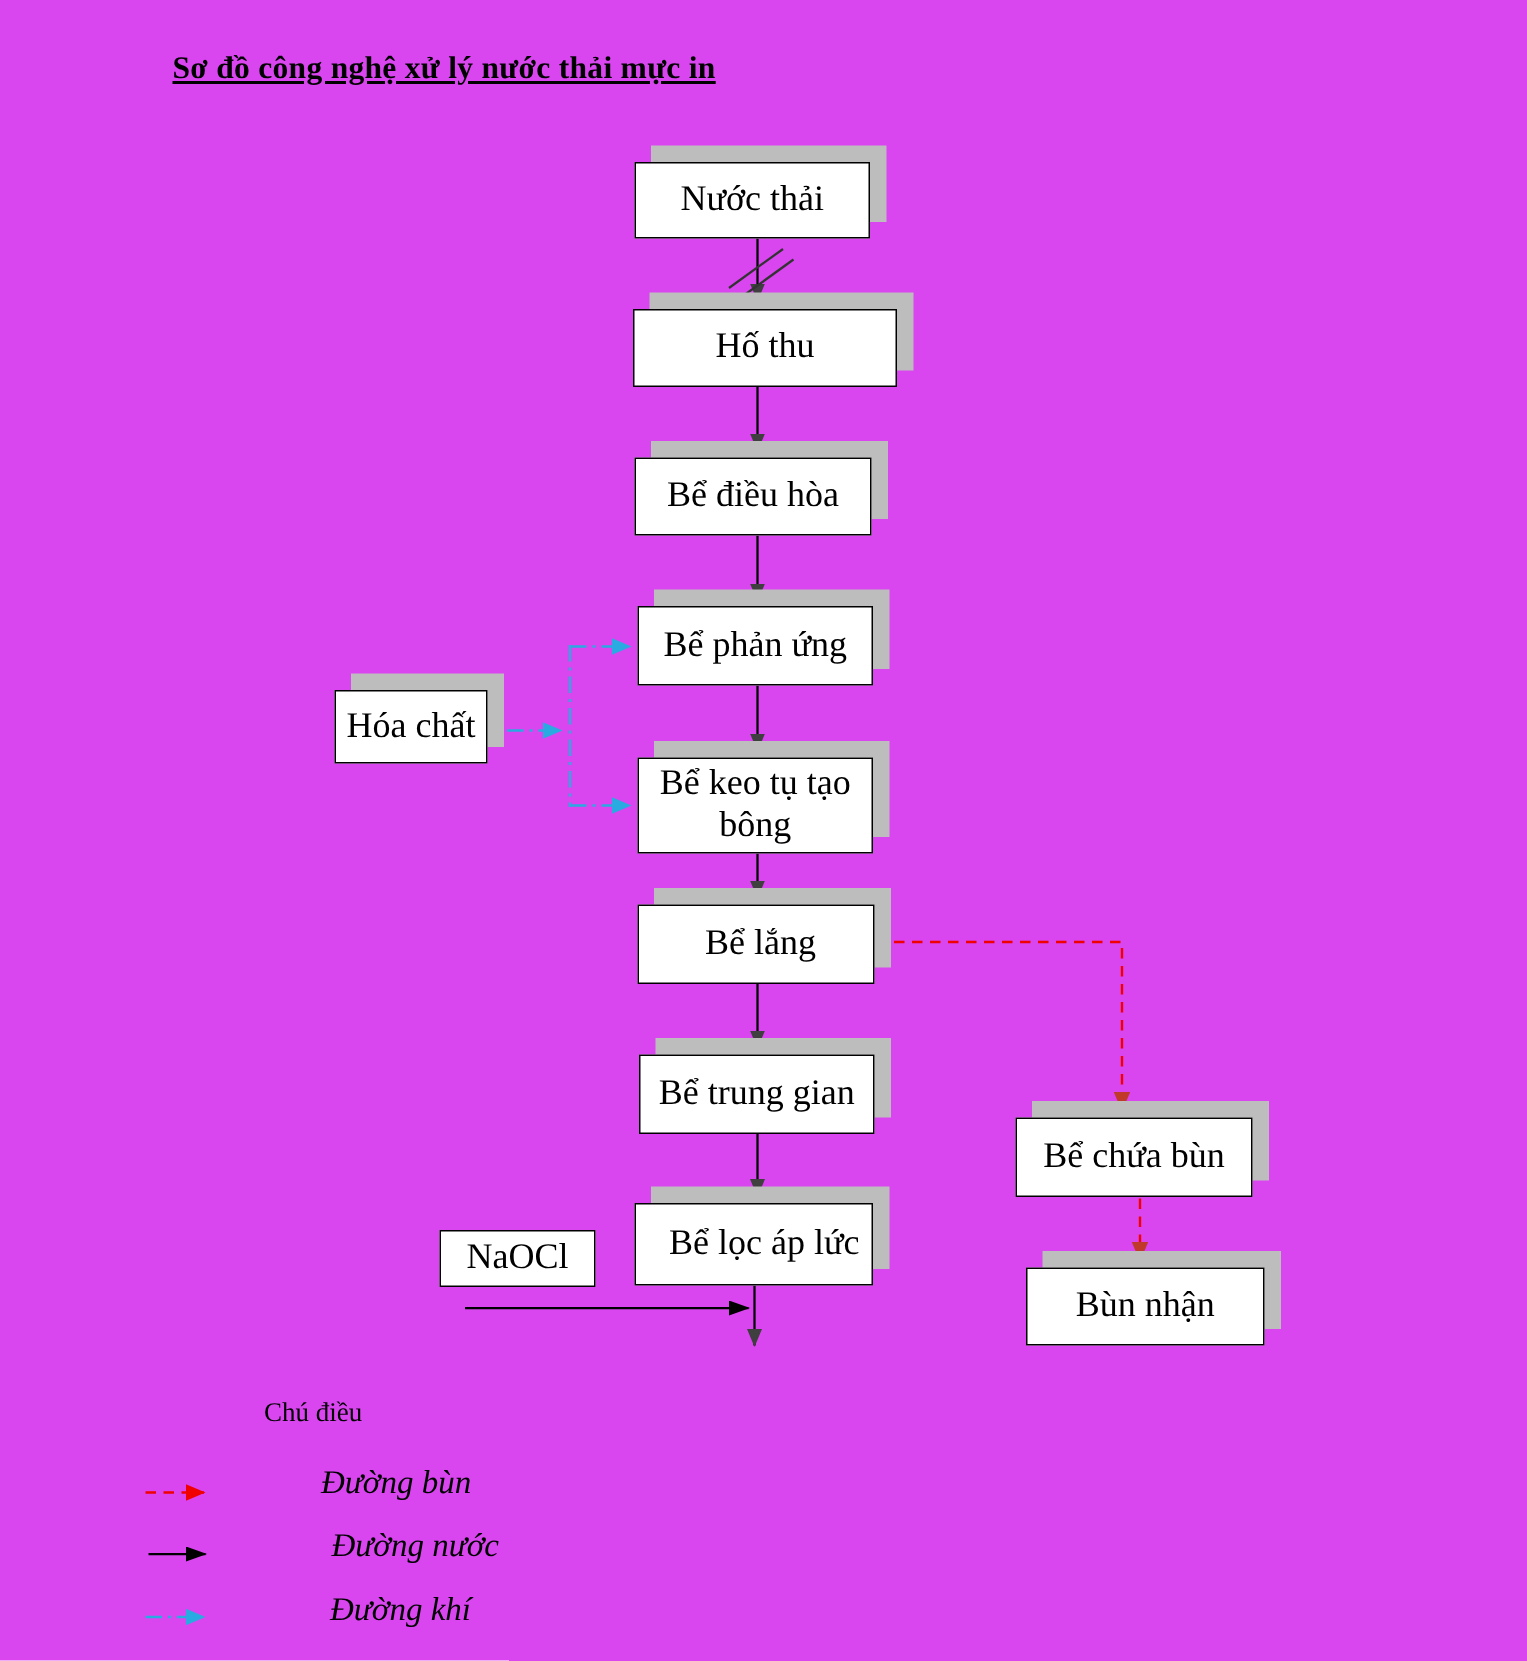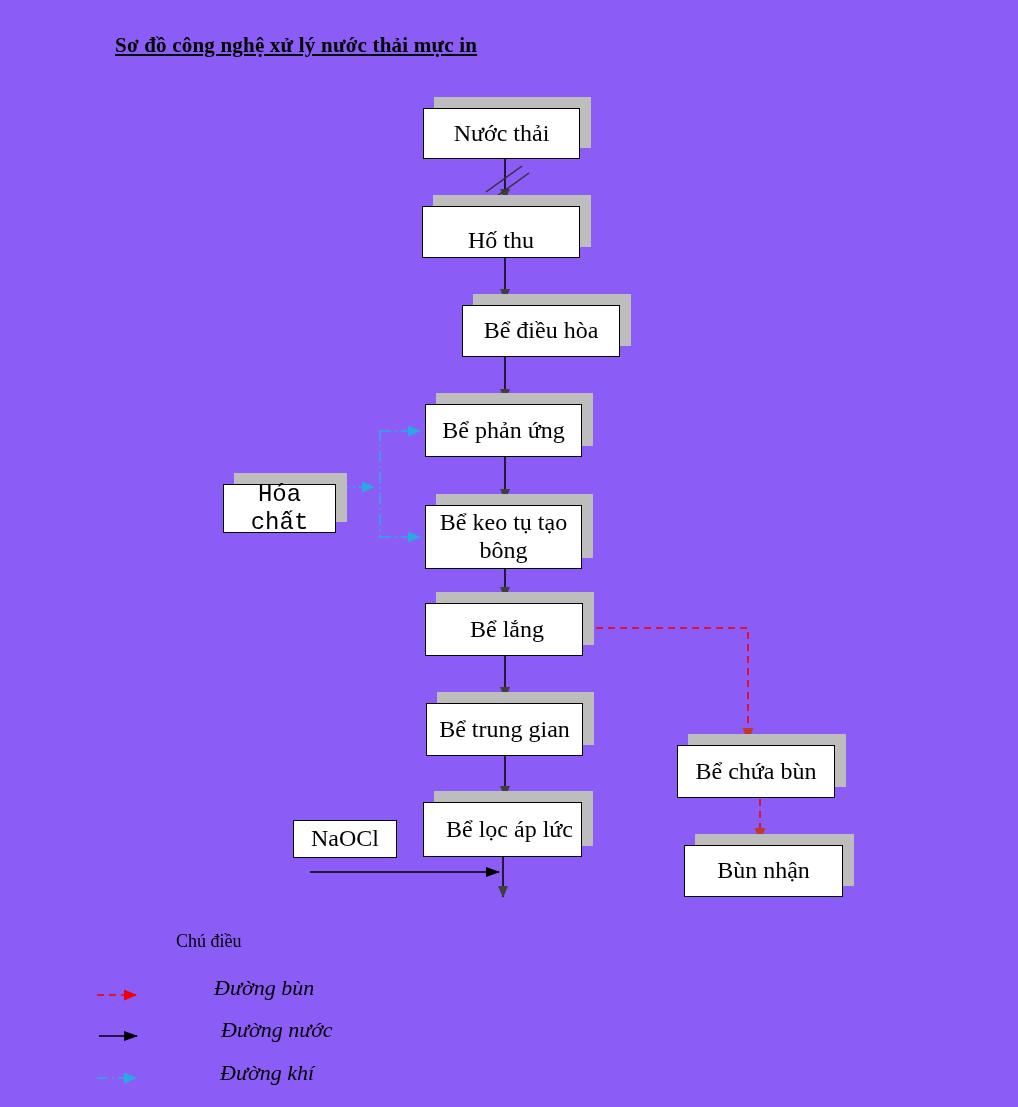--- a/index.html
+++ b/index.html
@@ -4,21 +4,21 @@
 <style>
   html, body {
     margin: 0;
     padding: 0;
     background: #ffffff;
   }
   .canvas {
     position: relative;
     width: 1018px;
     height: 1107px;
-    background: #8b5cf6;
+    background: #d946ef;
     font-family: "Liberation Serif", "DejaVu Serif", serif;
     overflow: hidden;
   }
   .title {
     position: absolute;
     left: 115px;
     top: 33px;
     margin: 0;
     font-size: 21px;
     font-weight: bold;
@@ -66,29 +66,29 @@
     color: #000;
     white-space: nowrap;
     font-style: italic;
   }
   #legend-label-sludge { left: 214px; top: 975px; }
   #legend-label-water  { left: 221px; top: 1017px; }
   #legend-label-air    { left: 220px; top: 1060px; }
 
   
   #n-nuoc-thai      { left: 423px; top: 108px; width: 157px; height: 51px; }
-  #n-ho-thu         { left: 422px; top: 206px; width: 158px; height: 52px; align-items: flex-end; }
-  #n-be-dieu-hoa    { left: 423px; top: 305px; width: 158px; height: 52px; margin-left: 39px; }
+  #n-ho-thu         { left: 422px; top: 206px; width: 176px; height: 52px; }
+  #n-be-dieu-hoa    { left: 423px; top: 305px; width: 158px; height: 52px; }
   #n-be-phan-ung    { left: 425px; top: 404px; width: 157px; height: 53px; }
   #n-be-keo-tu      { left: 425px; top: 505px; width: 157px; height: 64px; }
   #n-be-lang        { left: 425px; top: 603px; width: 158px; height: 53px; padding-left: 12px; }
   #n-be-trung-gian  { left: 426px; top: 703px; width: 157px; height: 53px; }
   #n-be-loc-ap-luc  { left: 423px; top: 802px; width: 159px; height: 55px; padding-left: 20px; }
   #n-nguon-tiep-nhan{ left: 413px; top: 902px; width: 182px; height: 46px; }
-  #n-hoa-chat       { left: 223px; top: 484px; width: 113px; height: 49px; font-family: Liberation Mono, monospace; }
+  #n-hoa-chat       { left: 223px; top: 460px; width: 102px; height: 49px; }
   #n-naocl          { left: 293px; top: 820px; width: 104px; height: 38px; }
   #n-be-chua-bun    { left: 677px; top: 745px; width: 158px; height: 53px; }
   #n-bun-thai       { left: 684px; top: 845px; width: 159px; height: 52px; }
 </style>
 </head>
 <body>
 
 <div class="canvas">
 
   <h1 class="title">Sơ đồ công nghệ xử lý nước thải mực in</h1>

